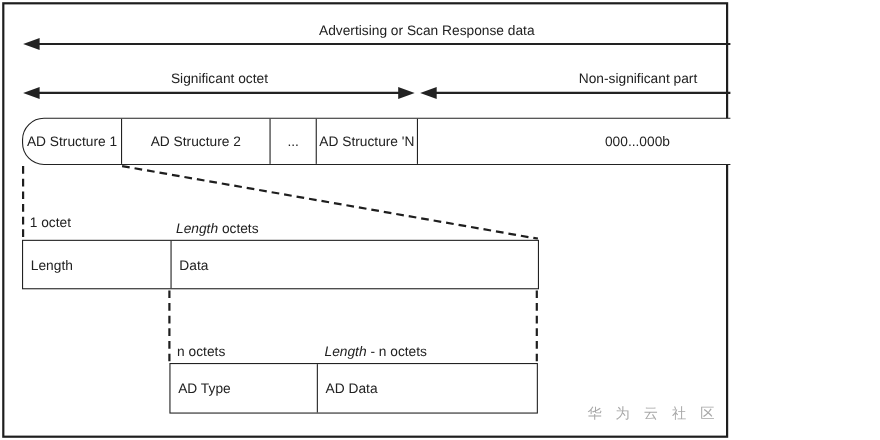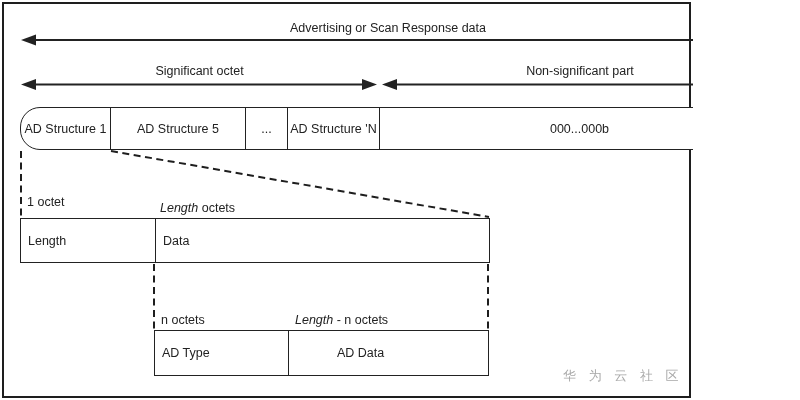--- a/index.html
+++ b/index.html
@@ -8,21 +8,20 @@
     background: #ffffff;
     font-family: "Liberation Sans", sans-serif;
     color: #222222;
   }
   .canvas {
     position: relative;
     width: 664px;
     height: 400px;
     background: #ffffff;
     overflow: hidden;
-    padding-left: 29px;
   }
   .frame {
     position: absolute;
     inset: 2px;
     border: 2px solid #1e1e1e;
     pointer-events: none;
   }
   svg.lines {
     position: absolute;
     left: 0; top: 0;
@@ -105,21 +104,21 @@
   <div class="label centered" style="left:0; width:776px; top:21px;">Advertising or Scan Response data</div>
 
   <div class="label centered" style="left:22px; width:355px; top:64px;">Significant octet</div>
   <div class="label centered" style="left:381px; width:398px; top:64px;">Non-significant part</div>
 
   <div class="boxrow" style="left:20px; top:107px; width:760px; height:43px;border-radius:20px;">
     <div class="cell center" style="width:90px; flex:none;">
         <span>AD Structure 1</span>
       </div>
     <div class="cell center" style="width:135px; flex:none;">
-        <span>AD Structure 5</span>
+        <span>AD Structure 2</span>
       </div>
     <div class="cell center" style="width:42px; flex:none;">
         <span>...</span>
       </div>
     <div class="cell center" style="width:92px; flex:none;text-align:center;">
         <span>AD Structure 'N</span>
       </div>
     <div class="cell center" style="flex:1;">
         <span>000...000b</span>
       </div>
@@ -133,21 +132,21 @@
         <span>Length</span>
       </div>
     <div class="cell left" style="flex:1;">
         <span>Data</span>
       </div>
   </div>
 
   <div class="label" style="left:161px; top:313px;">n octets</div>
   <div class="label" style="left:295px; top:313px;"><span class="ital">Length</span><span> - n octets</span></div>
 
-  <div class="boxrow" style="left:154px; top:330px; width:335px; height:46px;gap:41px;">
+  <div class="boxrow" style="left:154px; top:330px; width:335px; height:46px;">
     <div class="cell left" style="width:134px; flex:none;">
         <span>AD Type</span>
       </div>
     <div class="cell left" style="flex:1;">
         <span>AD Data</span>
       </div>
   </div>
 
   <div class="watermark">华 为 云 社 区</div>
 

